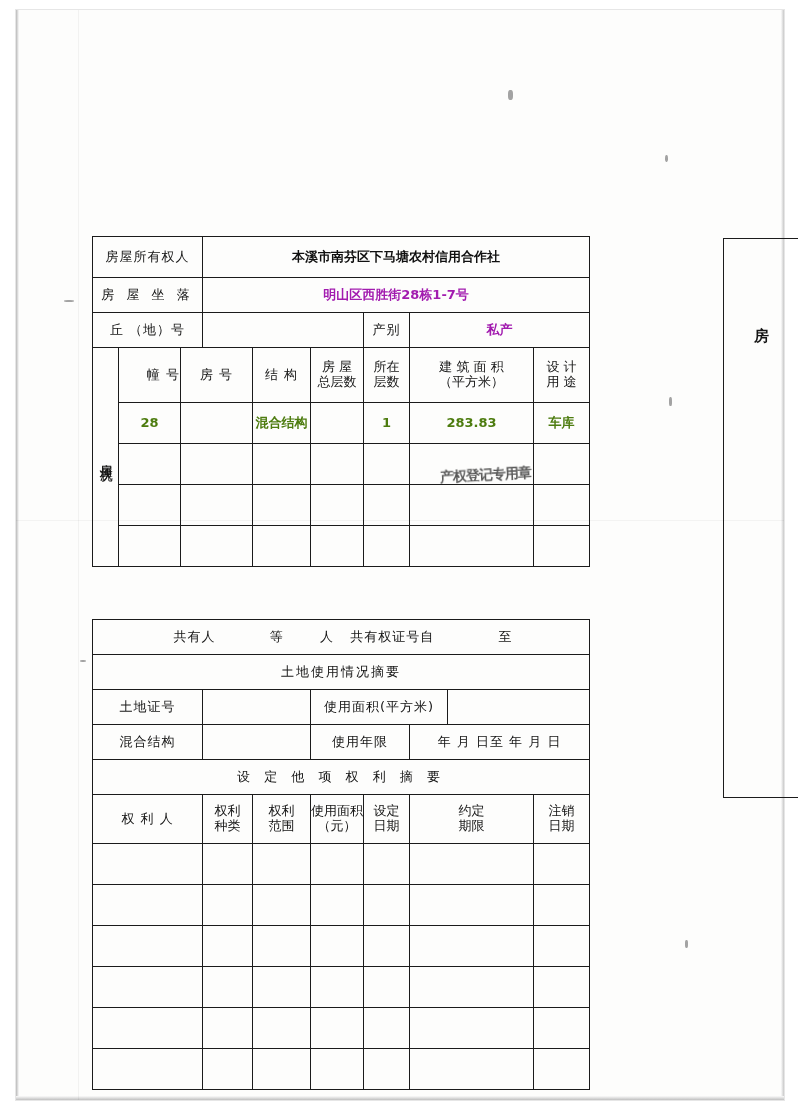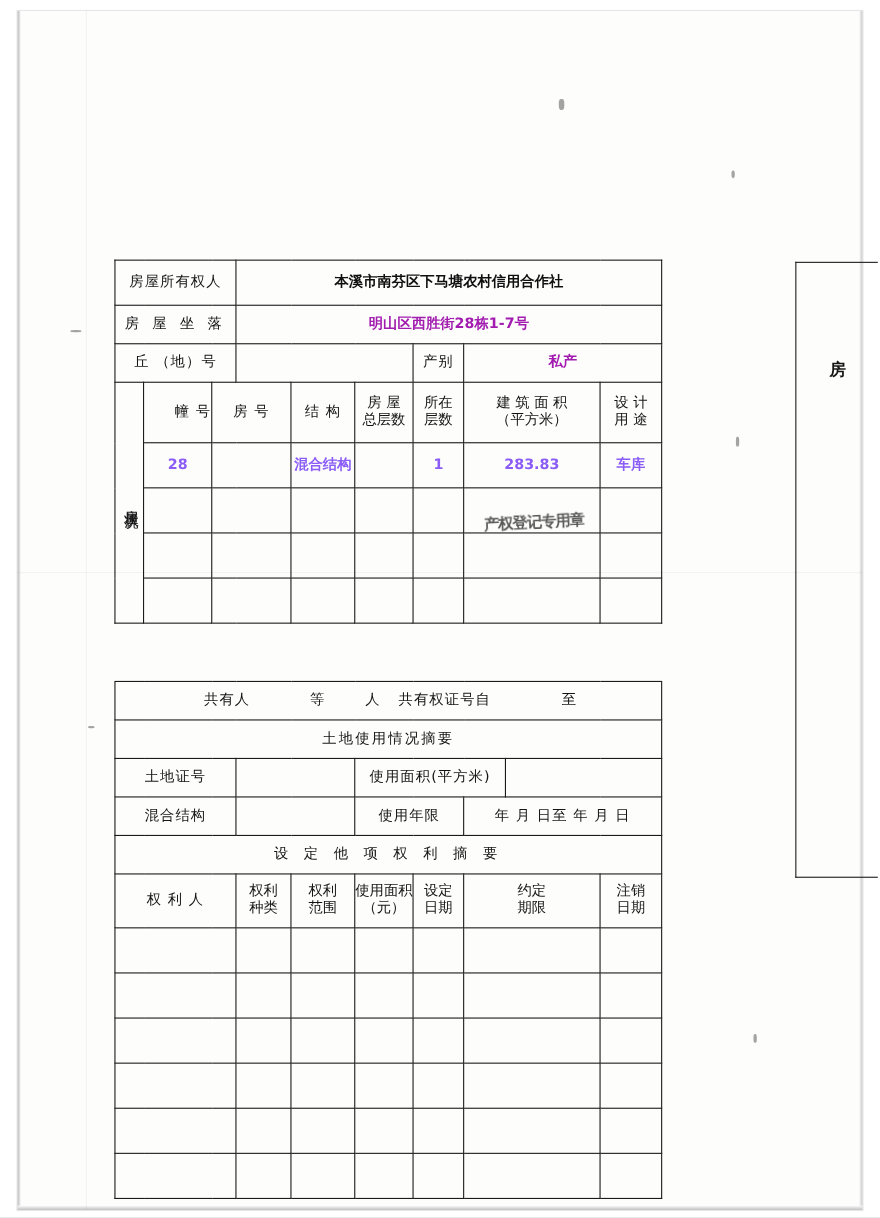--- a/index.html
+++ b/index.html
@@ -88,21 +88,21 @@
     top: 88px;
     font-size: 15px;
     font-family: "DejaVu Sans", sans-serif;
     color: #151515;
     font-weight: bold;
   }
 
   
   .cert {
     position: absolute;
-    left: 104px;
+    left: 92px;
     top: 236px;
     width: 497px;
     border-collapse: collapse;
     table-layout: fixed;
     color: #141414;
   }
   .cert td {
     border: 1.3px solid #1b1b1b;
     padding: 0;
     font-size: 13px;
@@ -123,21 +123,21 @@
     font-family: "DejaVu Sans", sans-serif;
   }
   .hand {
     font-size: 14px;
     font-weight: bold;
     color: #a21caf;
   }
   .hand-sm {
     font-size: 13px;
     font-weight: bold;
-    color: #8b5cf6;
+    color: #4d7c0f;
   }
   .vert {
     font-size: 13px;
     letter-spacing: 2px;
     line-height: 1.9;
     writing-mode: vertical-rl;
     text-orientation: upright;
     display: inline-block;
   }
   .two-line {

